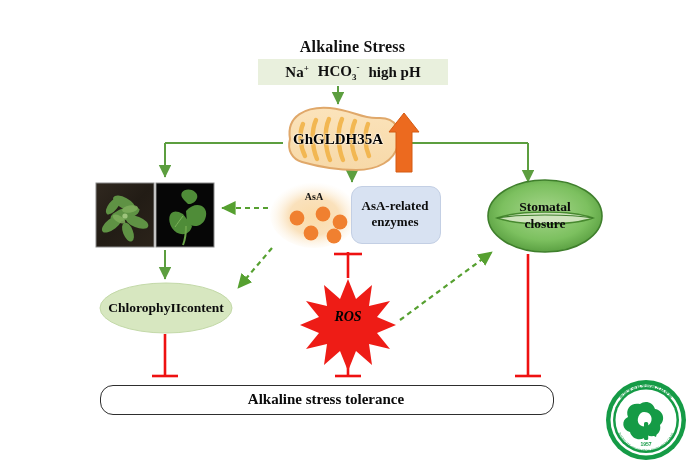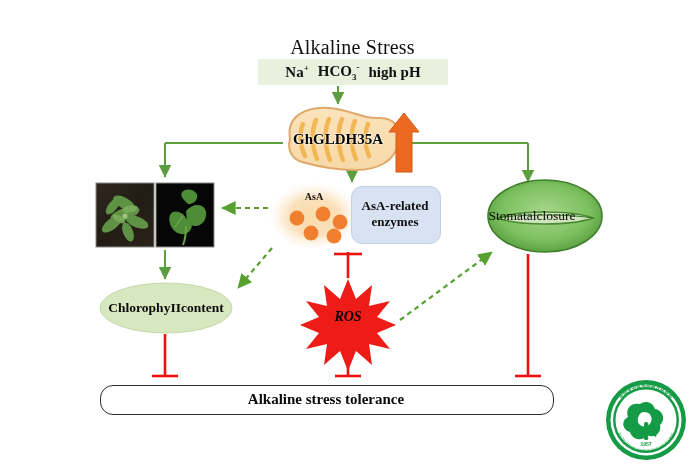--- a/index.html
+++ b/index.html
@@ -4,38 +4,38 @@
 <style>
   html,body{margin:0;padding:0;background:#ffffff;}
   body{width:700px;height:467px;position:relative;overflow:hidden;
        font-family:"Liberation Serif",serif;}
   #canvas{position:absolute;inset:0;width:700px;height:467px;}
   .abs{position:absolute;}
   .ctr{display:flex;align-items:center;justify-content:center;text-align:center;}
 
   
   #stress-title{left:255px;top:36px;width:195px;height:22px;
-      font-weight:normal;font-size:20px;color:#101010;letter-spacing:.2px;}
+      font-weight:bold;font-size:16px;color:#101010;letter-spacing:.2px;}
   #ion-band{left:258px;top:59px;width:190px;height:26px;background:#e9f0dd;}
   #ion-row{left:258px;top:59px;width:190px;height:26px;gap:9px;
       font-weight:bold;font-size:15px;color:#101010;border-radius:7px;}
   #ion-row sup{font-size:9px;vertical-align:super;}
   #ion-row sub{font-size:9px;vertical-align:sub;}
   #mito-label{left:282px;top:108px;width:112px;height:62px;
       font-weight:bold;font-size:15px;color:#000;text-shadow:0 0 2px #fff,0 0 2px #fff;font-family:Liberation Serif, serif;}
   #asa-label{left:272px;top:186px;width:84px;height:20px;
       font-weight:bold;font-size:10px;color:#131313;}
 
   
   #enz-box{left:351px;top:186px;width:88px;height:56px;background:#d8e2f2;
       border:1px solid #c3cfe4;border-radius:11px;}
   #enz-label{left:351px;top:186px;width:88px;height:56px;flex-direction:column;
       font-weight:bold;font-size:13px;color:#0d0d0d;line-height:1.22;}
-  #stoma-label{left:474px;top:188px;width:116px;height:56px;flex-direction:row;
-      font-weight:normal;font-size:13.5px;color:#0b0b0b;line-height:1.25;}
+  #stoma-label{left:487px;top:188px;width:116px;height:56px;flex-direction:column;
+      font-weight:bold;font-size:13.5px;color:#0b0b0b;line-height:1.25;}
   #chl-label{left:100px;top:283px;width:132px;height:50px;flex-direction:row;
       font-weight:bold;font-size:13.5px;color:#0b0b0b;line-height:1.2;}
   #ros-label{left:305px;top:281px;width:86px;height:72px;
       font-weight:bold;font-size:14px;color:#000;font-style:italic;}
 
   
   #tol-box{left:100px;top:385px;width:452px;height:28px;background:#fff;
       border:1.6px solid #2e2e2e;border-radius:13px;}
   #tol-label{left:100px;top:385px;width:452px;height:28px;
       font-weight:bold;font-size:15px;color:#0a0a0a;border-radius:9px;}

